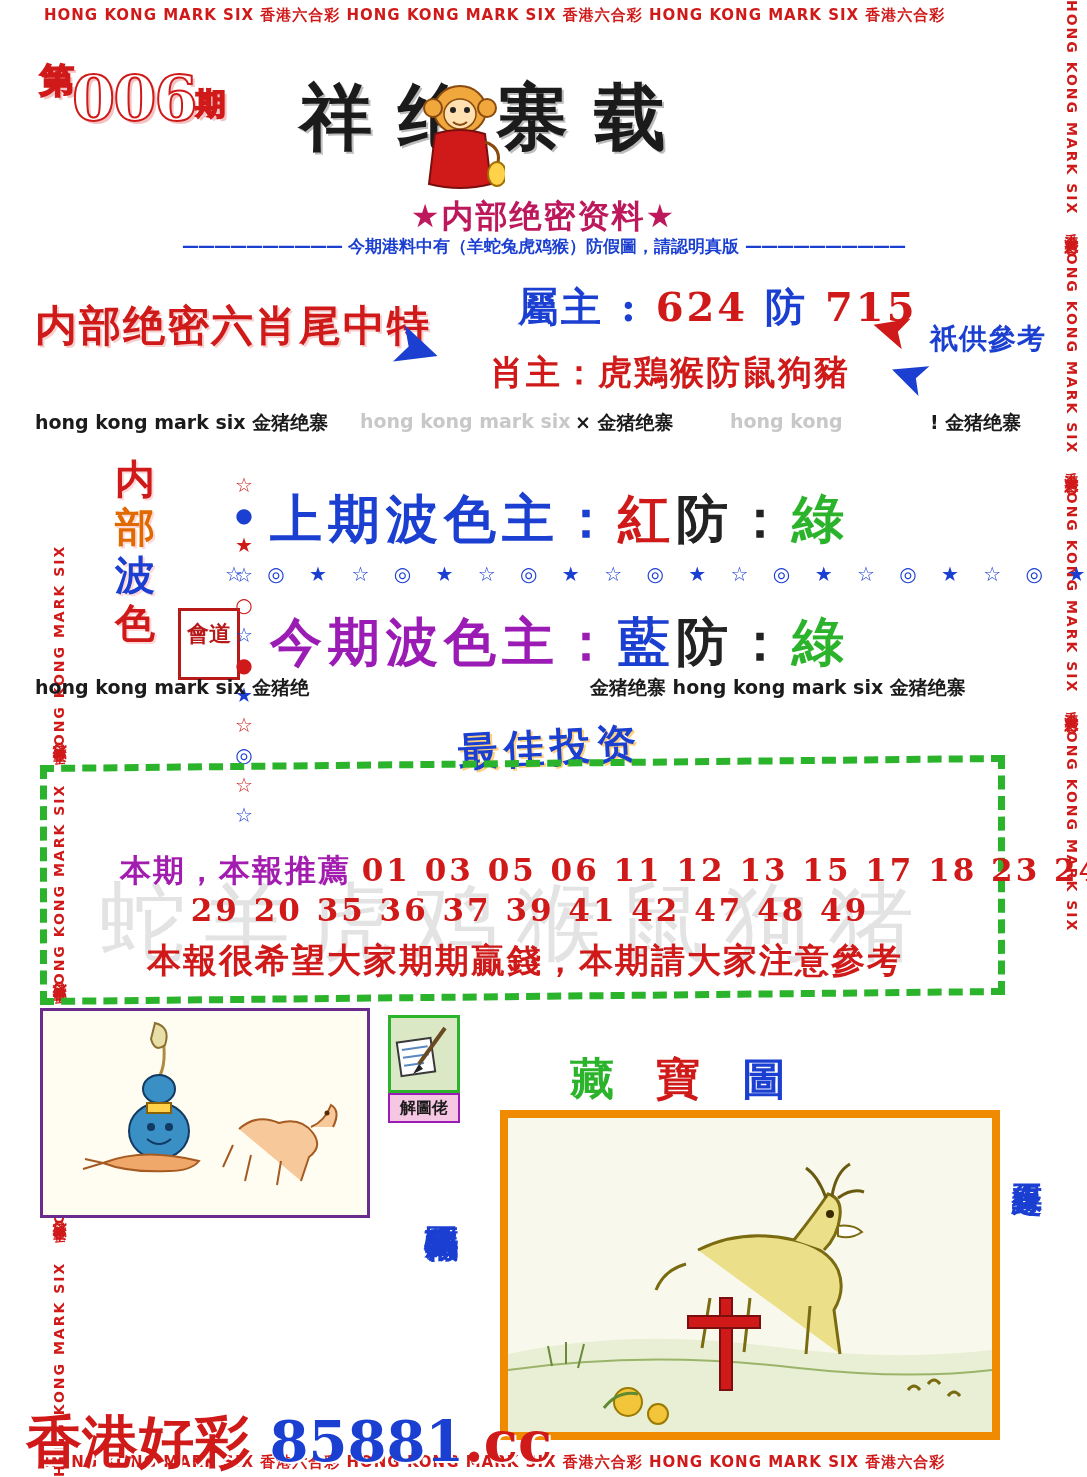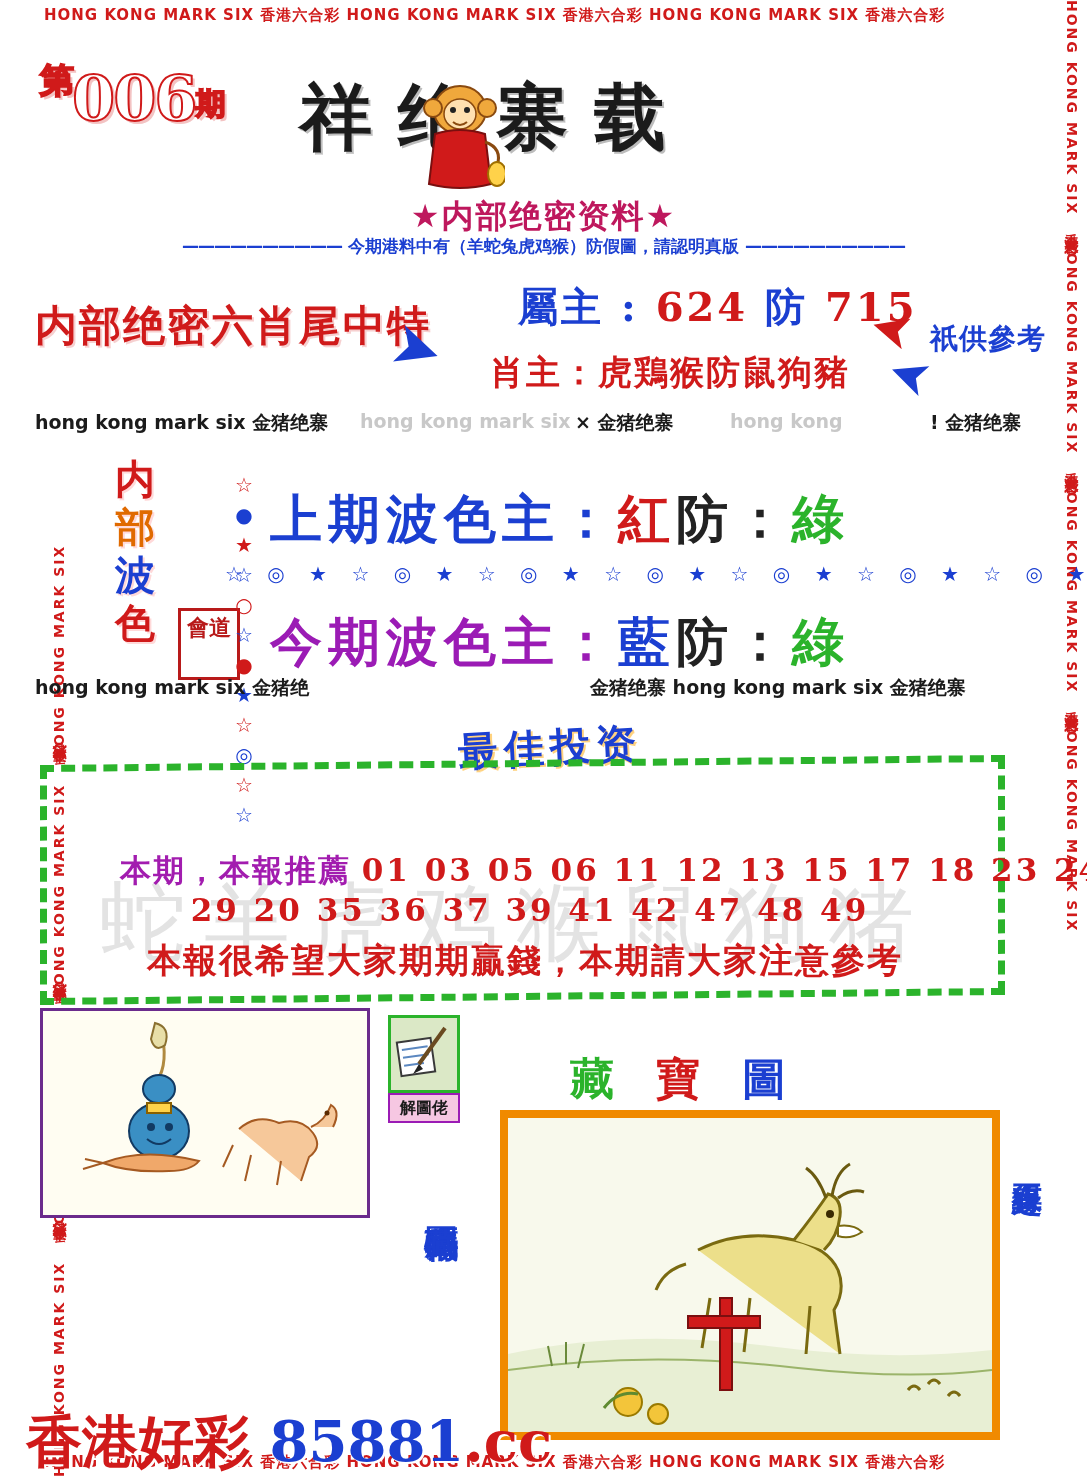--- a/index.html
+++ b/index.html
@@ -110,21 +110,21 @@
     font-family:"DejaVu Serif","Liberation Serif",serif;
     font-size:40px;font-weight:bold;color:#d01a1a;
     line-height:48px;text-align:center;
     text-shadow:2px 2px 0 #ffd9d9;
   }
   .side-label .c2{color:#e06a00;}
   .side-label .c3{color:#1b3fd1;}
   .stamp{
     position:absolute;left:148px;top:578px;width:62px;height:72px;
     border:3px solid #b81a1a;color:#b81a1a;font-size:22px;
-    line-height:26px;text-align:center;font-weight:bold;padding-top:4px;
+    line-height:26px;text-align:center;font-weight:bold;padding-top:10px;
     box-sizing:border-box;
   }
   .star-col{
     position:absolute;left:196px;top:440px;width:36px;
     font-size:20px;line-height:30px;text-align:center;color:#1b3fd1;
   }
   .star-col div:nth-child(odd){color:#d01a1a;}
 
   .wave-line{
     position:absolute;left:240px;white-space:nowrap;

